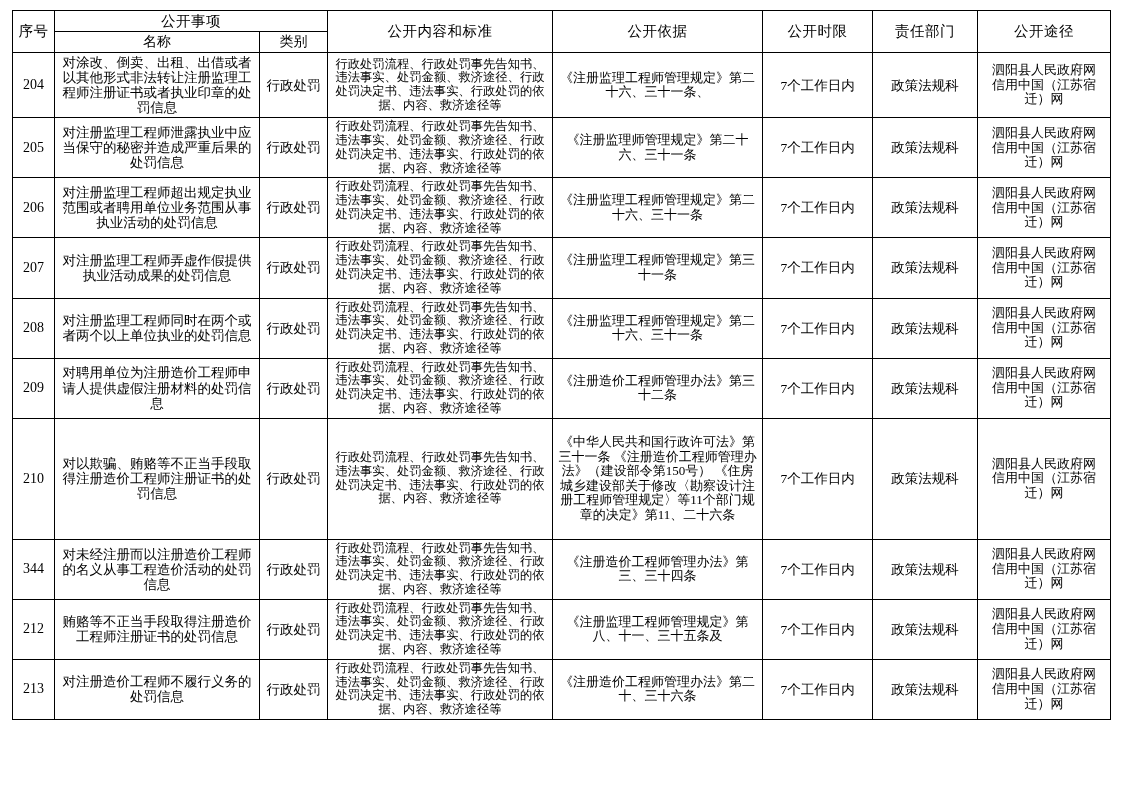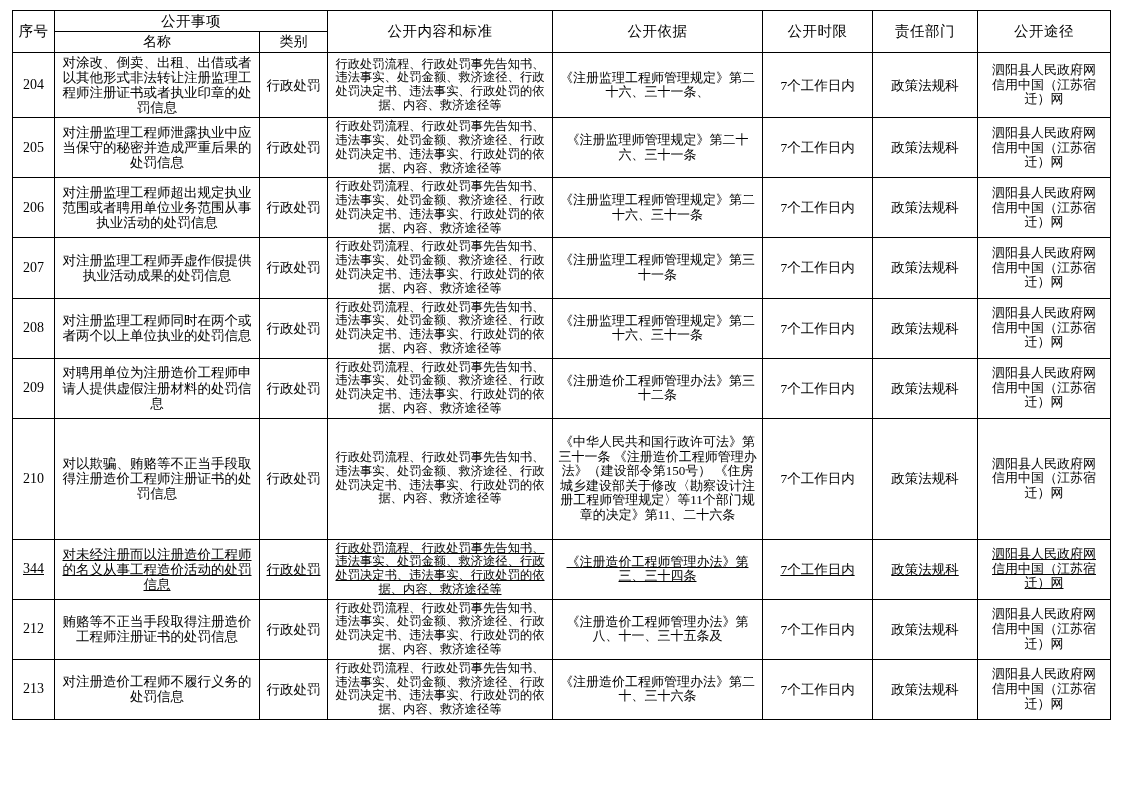--- a/index.html
+++ b/index.html
@@ -93,21 +93,21 @@
     max-height: 74px;
     overflow: hidden;
   }
   .row-204 td { height: 54px; margin-top: 36px; }
   .row-205 td { height: 54px; margin-left: 40px; }
   .row-206 td { height: 54px; margin-left: 32px; }
   .row-207 td { height: 54px; }
   .row-208 td { height: 54px; }
   .row-209 td { height: 54px; }
   .row-210 td { height: 116px; }
-  .row-211 td { height: 54px; text-decoration: underline; }
+  .row-211 td { height: 54px; }
   .row-212 td { height: 54px; }
   .row-213 td { height: 54px; }
 </style>
 </head>
 <body>
 
 <div class="page">
   <table class="disclosure">
     <colgroup>
       <col class="c-no">
@@ -248,21 +248,21 @@
           <div>泗阳县人民政府网</div>
           <div>信用中国（江苏宿迁）网</div>
         </td>
       </tr>
 
       <tr class="row-212">
         <td class="cell-no">212</td>
         <td class="cell-name">贿赂等不正当手段取得注册造价工程师注册证书的处罚信息</td>
         <td class="cell-type">行政处罚</td>
         <td class="cell-content">行政处罚流程、行政处罚事先告知书、违法事实、处罚金额、救济途径、行政处罚决定书、违法事实、行政处罚的依据、内容、救济途径等</td>
-        <td class="cell-basis">《注册造价工程师管理办法》第八、十一、三十五条及</td>
+        <td class="cell-basis">《注册监理工程师管理规定》第八、十一、三十五条及</td>
         <td class="cell-time">7个工作日内</td>
         <td class="cell-dept">政策法规科</td>
         <td class="cell-channel">
           <div>泗阳县人民政府网</div>
           <div>信用中国（江苏宿迁）网</div>
         </td>
       </tr>
 
       <tr class="row-213">
         <td class="cell-no">213</td>

